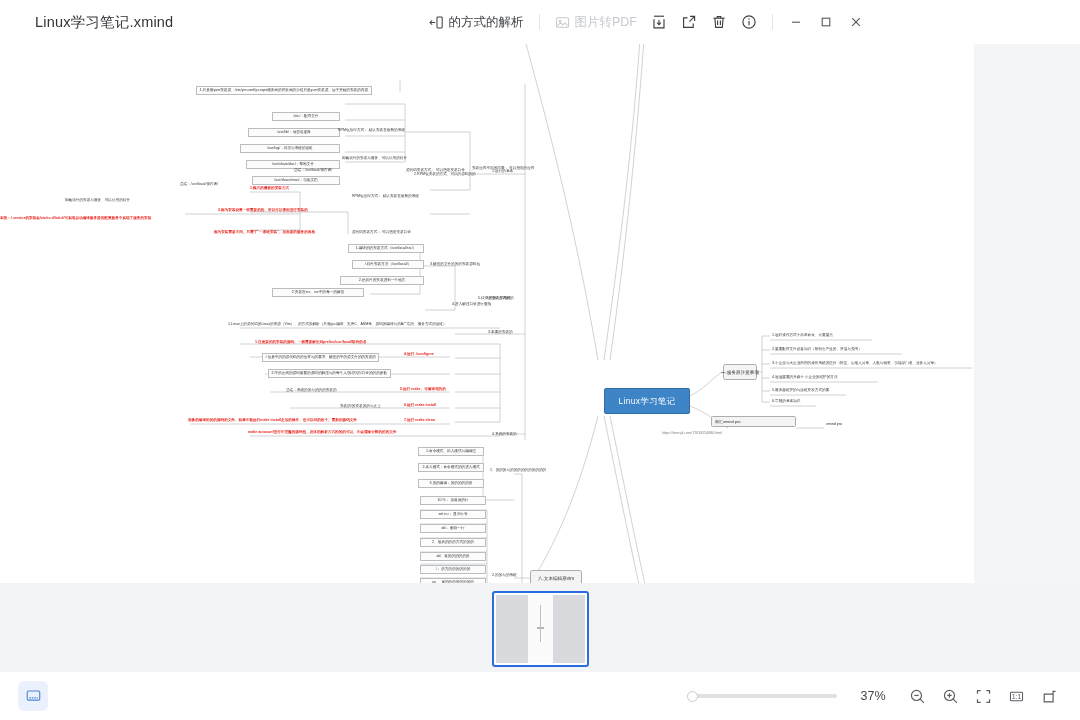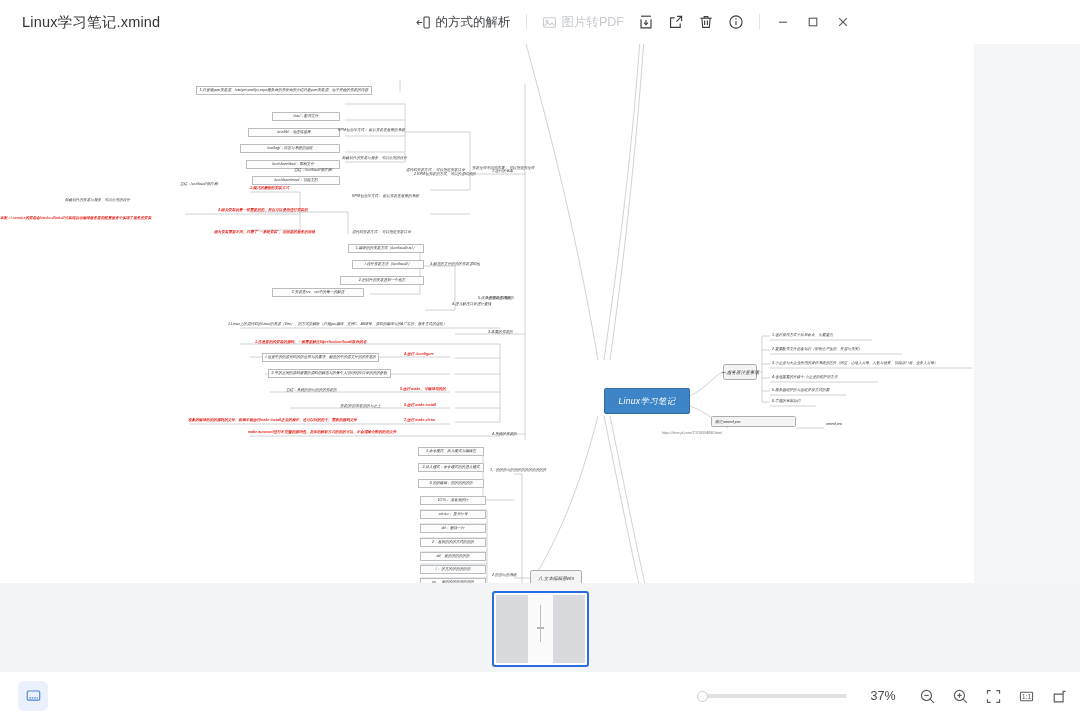--- a/index.html
+++ b/index.html
@@ -5,21 +5,21 @@
   * { box-sizing: border-box; margin: 0; padding: 0; }
   html, body {
     width: 1080px; height: 720px;
     font-family: "Liberation Sans", sans-serif;
     background: #ffffff; overflow: hidden;
   }
   #app { position: relative; width: 1080px; height: 720px; background: #ffffff; }
 
   
   .titlebar {
-    position: absolute; left: 4px; top: 0; width: 864px; height: 44px;
+    position: absolute; left: 17px; top: 0; width: 864px; height: 44px;
     background: #ffffff; display: flex; align-items: center;
   }
   .doc-title {
     margin-left: 18px; font-size: 14.5px; color: #333438; letter-spacing: .2px;
     white-space: nowrap;
   }
   .tb-right {
     margin-left: auto; display: flex; align-items: center; height: 44px;
     padding-right: 10px;
   }
@@ -42,21 +42,21 @@
 
   
   .viewport {
     position: absolute; left: 0; top: 44px; width: 1080px; height: 628px;
     background: #f3f5f6; overflow: hidden;
   }
   .page {
     position: absolute; left: 0; top: 0; width: 974px; height: 539px;
     background: #ffffff;
   }
-  .mindmap { position: absolute; left: 0; top: 0; width: 974px; height: 539px; font-style: italic; }
+  .mindmap { position: absolute; left: 0; top: 0; width: 974px; height: 539px; }
 
   
   .nd {
     position: absolute; font-size: 3.6px; line-height: 1.25;
     color: #2f3032; white-space: nowrap; transform-origin: left top;
     letter-spacing: .02px;
   }
   .nd.red { color: #e8241c; font-weight: bold; }
   .nd.boxed {
     border: .4px solid #b9bcc0; background: #fcfcfc;
@@ -115,21 +115,21 @@
   .bottombar {
     position: absolute; left: 0; top: 672px; width: 1080px; height: 48px;
     background: #ffffff; display: flex; align-items: center;
   }
   .present-btn {
     margin-left: 18px; width: 30px; height: 30px; border-radius: 6px;
     background: #eaf1fd; display: flex; align-items: center;
     justify-content: center; cursor: pointer;
   }
   .bb-right {
-    margin-left: auto; display: flex; align-items: center; padding-right: 4px;
+    margin-left: auto; display: flex; align-items: center; padding-right: 14px;
   }
   .zoom-slider {
     position: relative; width: 150px; height: 14px; margin-right: 16px;
     display: flex; align-items: center; cursor: pointer;
   }
   .zoom-track {
     position: absolute; left: 0; right: 0; height: 4px; border-radius: 2px;
     background: #dfe1e5;
   }
   .zoom-knob {

